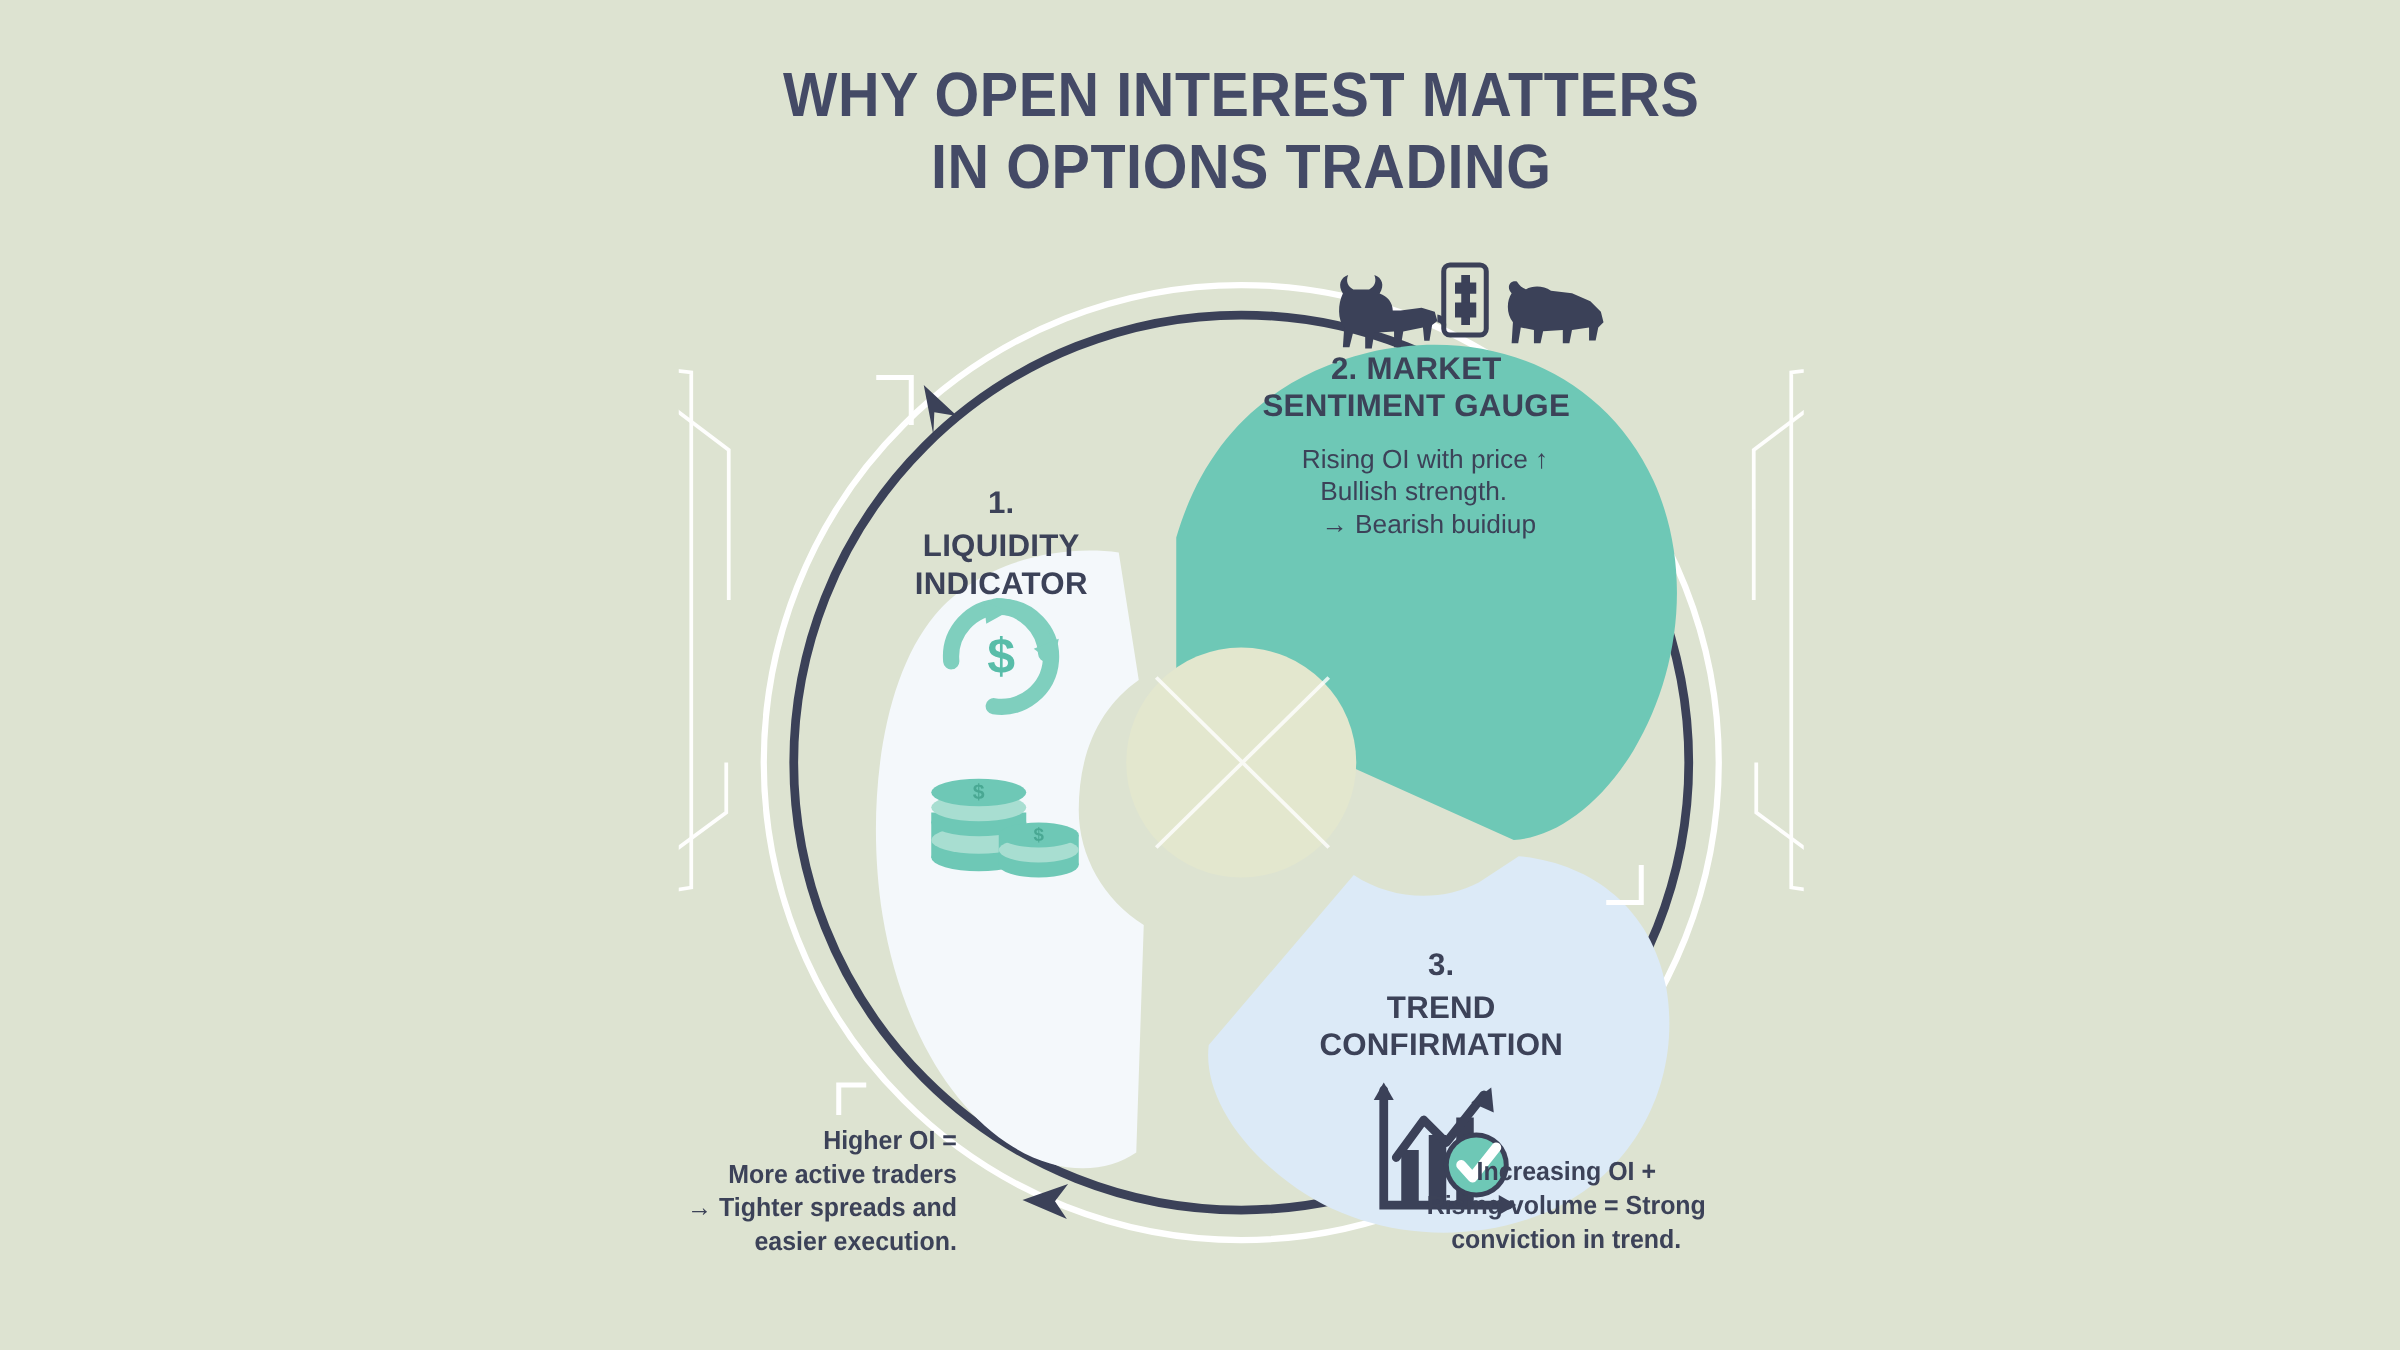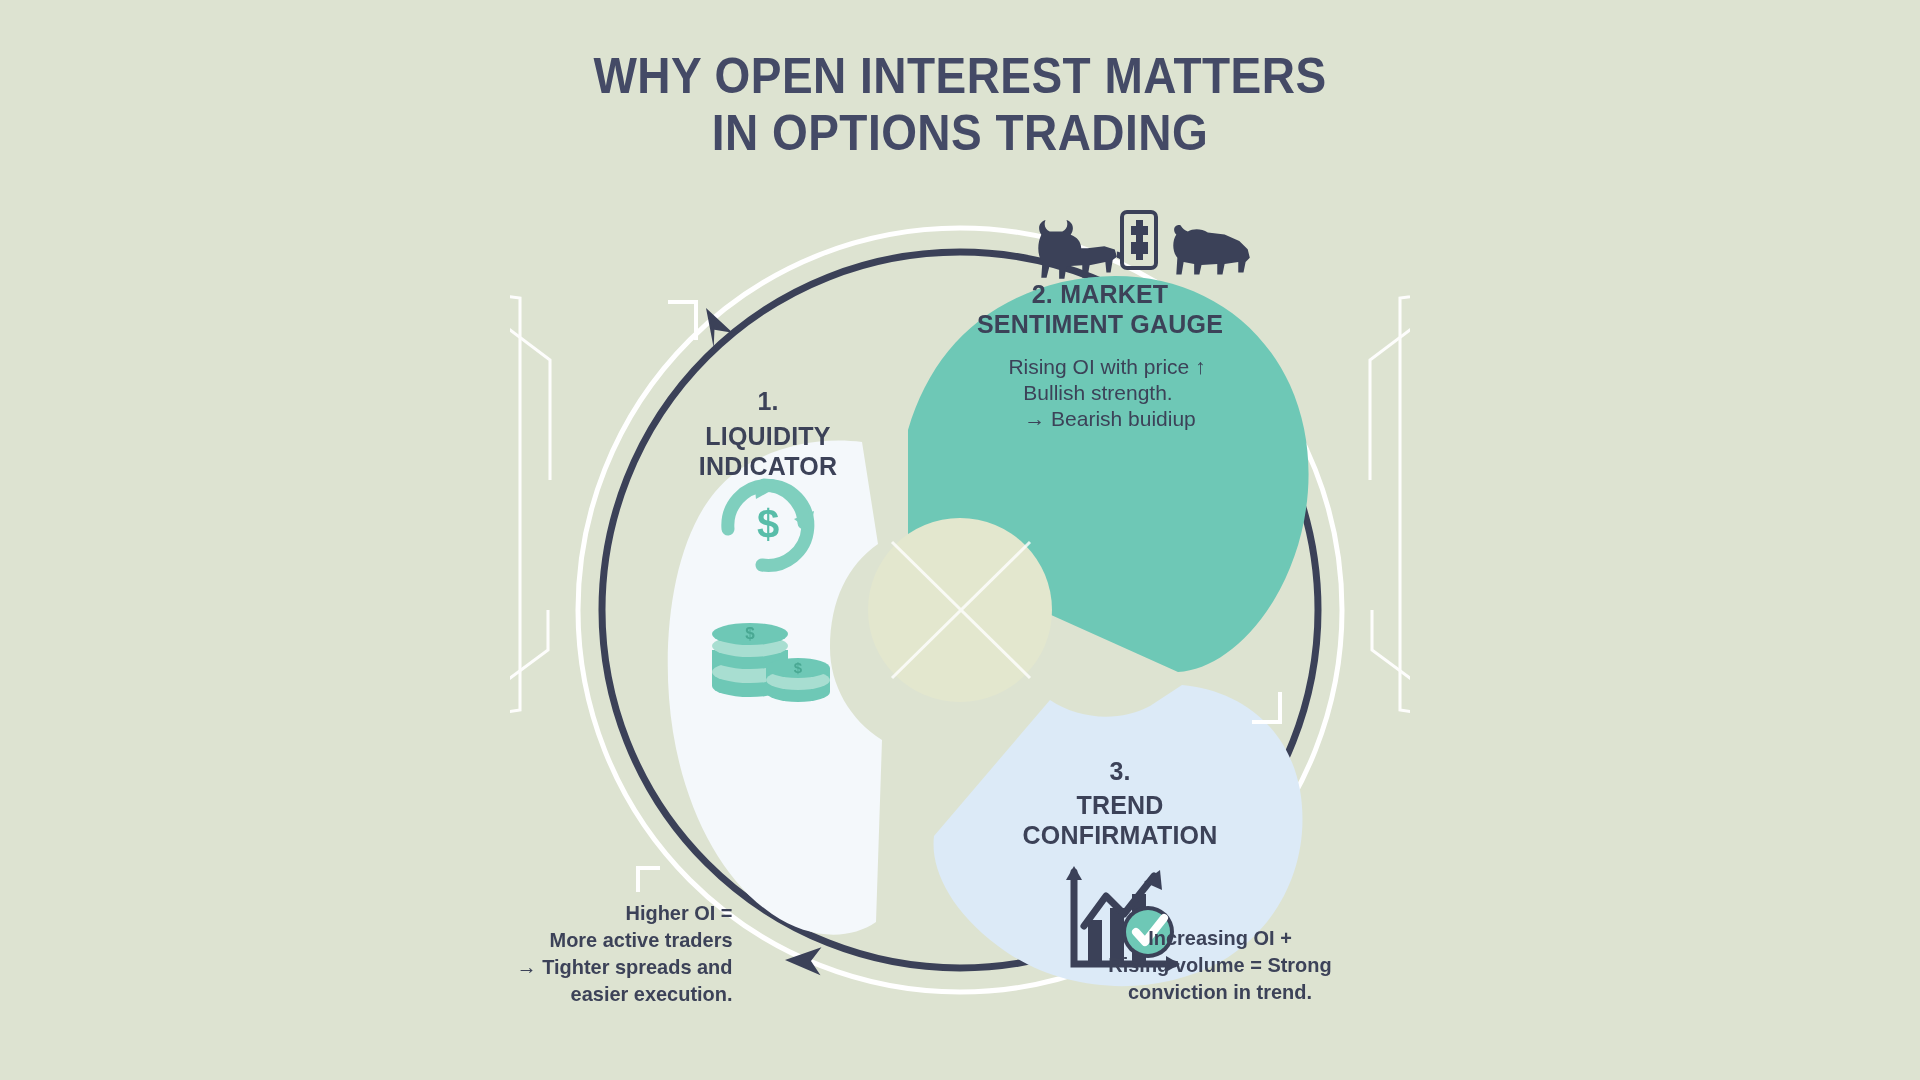--- a/index.html
+++ b/index.html
@@ -12,20 +12,21 @@
     height: 1080px;
     overflow: hidden;
     font-family: "Liberation Sans", sans-serif;
     position: relative;
   }
   #stage {
     position: absolute;
     inset: 0;
     width: 1604px;
     height: 1080px;
+    margin-left: 33px;
   }
   .title-block {
     position: absolute;
     top: 48px;
     left: 0;
     width: 1920px;
     text-align: center;
     color: #444a66;
     font-weight: bold;
     font-size: 50px;

